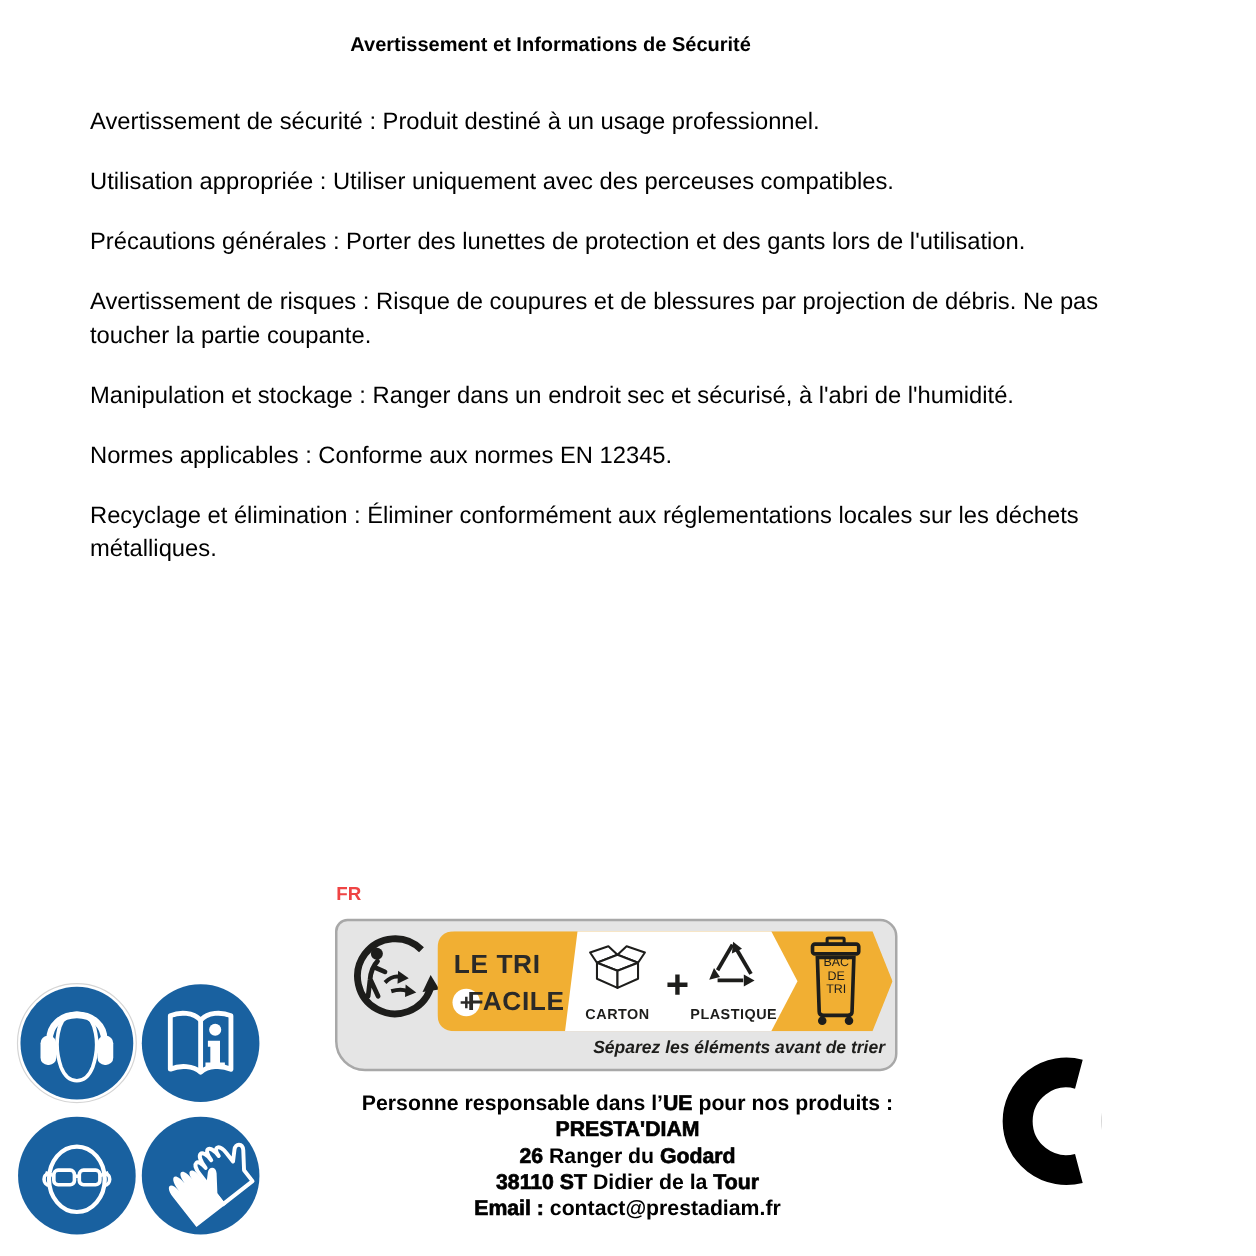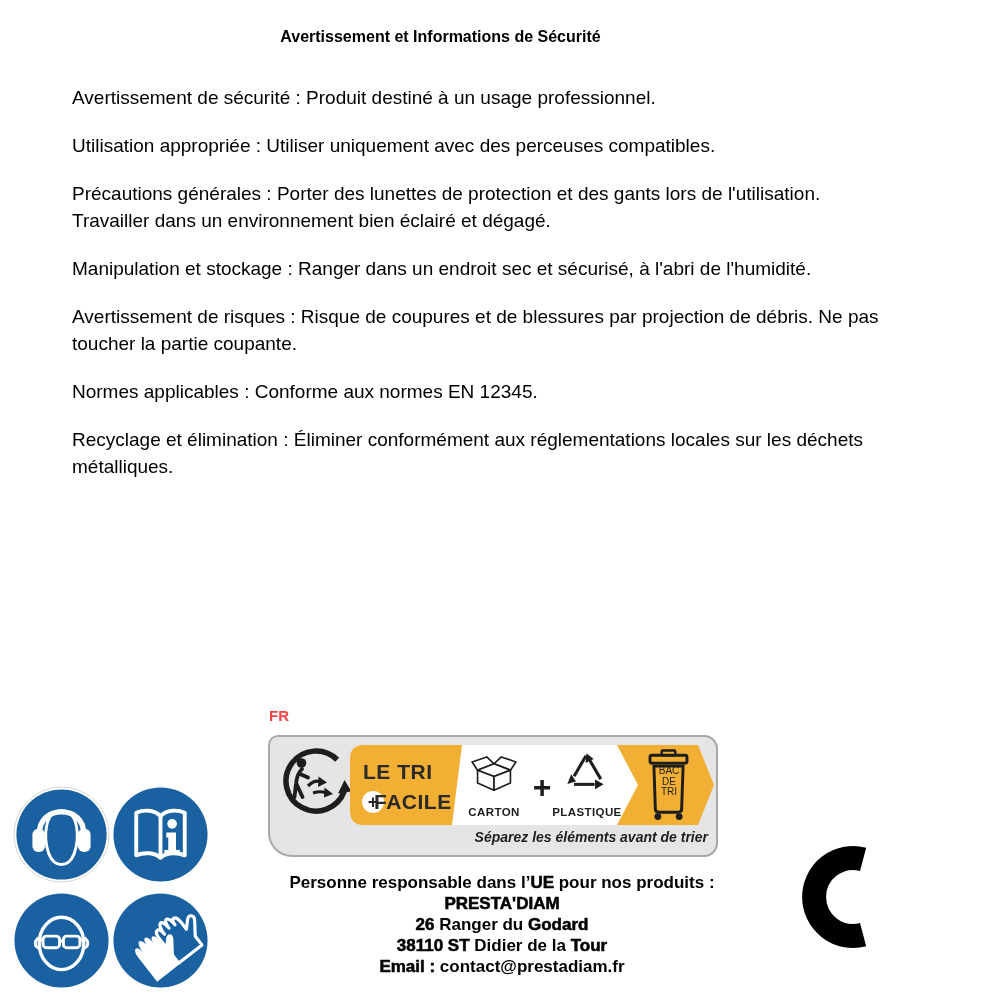--- a/index.html
+++ b/index.html
@@ -62,28 +62,27 @@
 
   <div class="doc-body">
       <div class="para">
         <div class="bline">Avertissement de sécurité : Produit destiné à un usage professionnel.</div>
       </div>
       <div class="para">
         <div class="bline">Utilisation appropriée : Utiliser uniquement avec des perceuses compatibles.</div>
       </div>
       <div class="para">
         <div class="bline">Précautions générales : Porter des lunettes de protection et des gants lors de l'utilisation.</div>
-        <div class="bline">Travailler dans un environnement bien éclairé et dégagé.</div>
-      </div>
-      <div class="para">
-        <div class="bline">Manipulation et stockage : Ranger dans un endroit sec et sécurisé, à l'abri de l'humidité.</div>
       </div>
       <div class="para">
         <div class="bline">Avertissement de risques : Risque de coupures et de blessures par projection de débris. Ne pas</div>
         <div class="bline">toucher la partie coupante.</div>
+      </div>
+      <div class="para">
+        <div class="bline">Manipulation et stockage : Ranger dans un endroit sec et sécurisé, à l'abri de l'humidité.</div>
       </div>
       <div class="para">
         <div class="bline">Normes applicables : Conforme aux normes EN 12345.</div>
       </div>
       <div class="para">
         <div class="bline">Recyclage et élimination : Éliminer conformément aux réglementations locales sur les déchets</div>
         <div class="bline">métalliques.</div>
       </div>
     </div>
 

